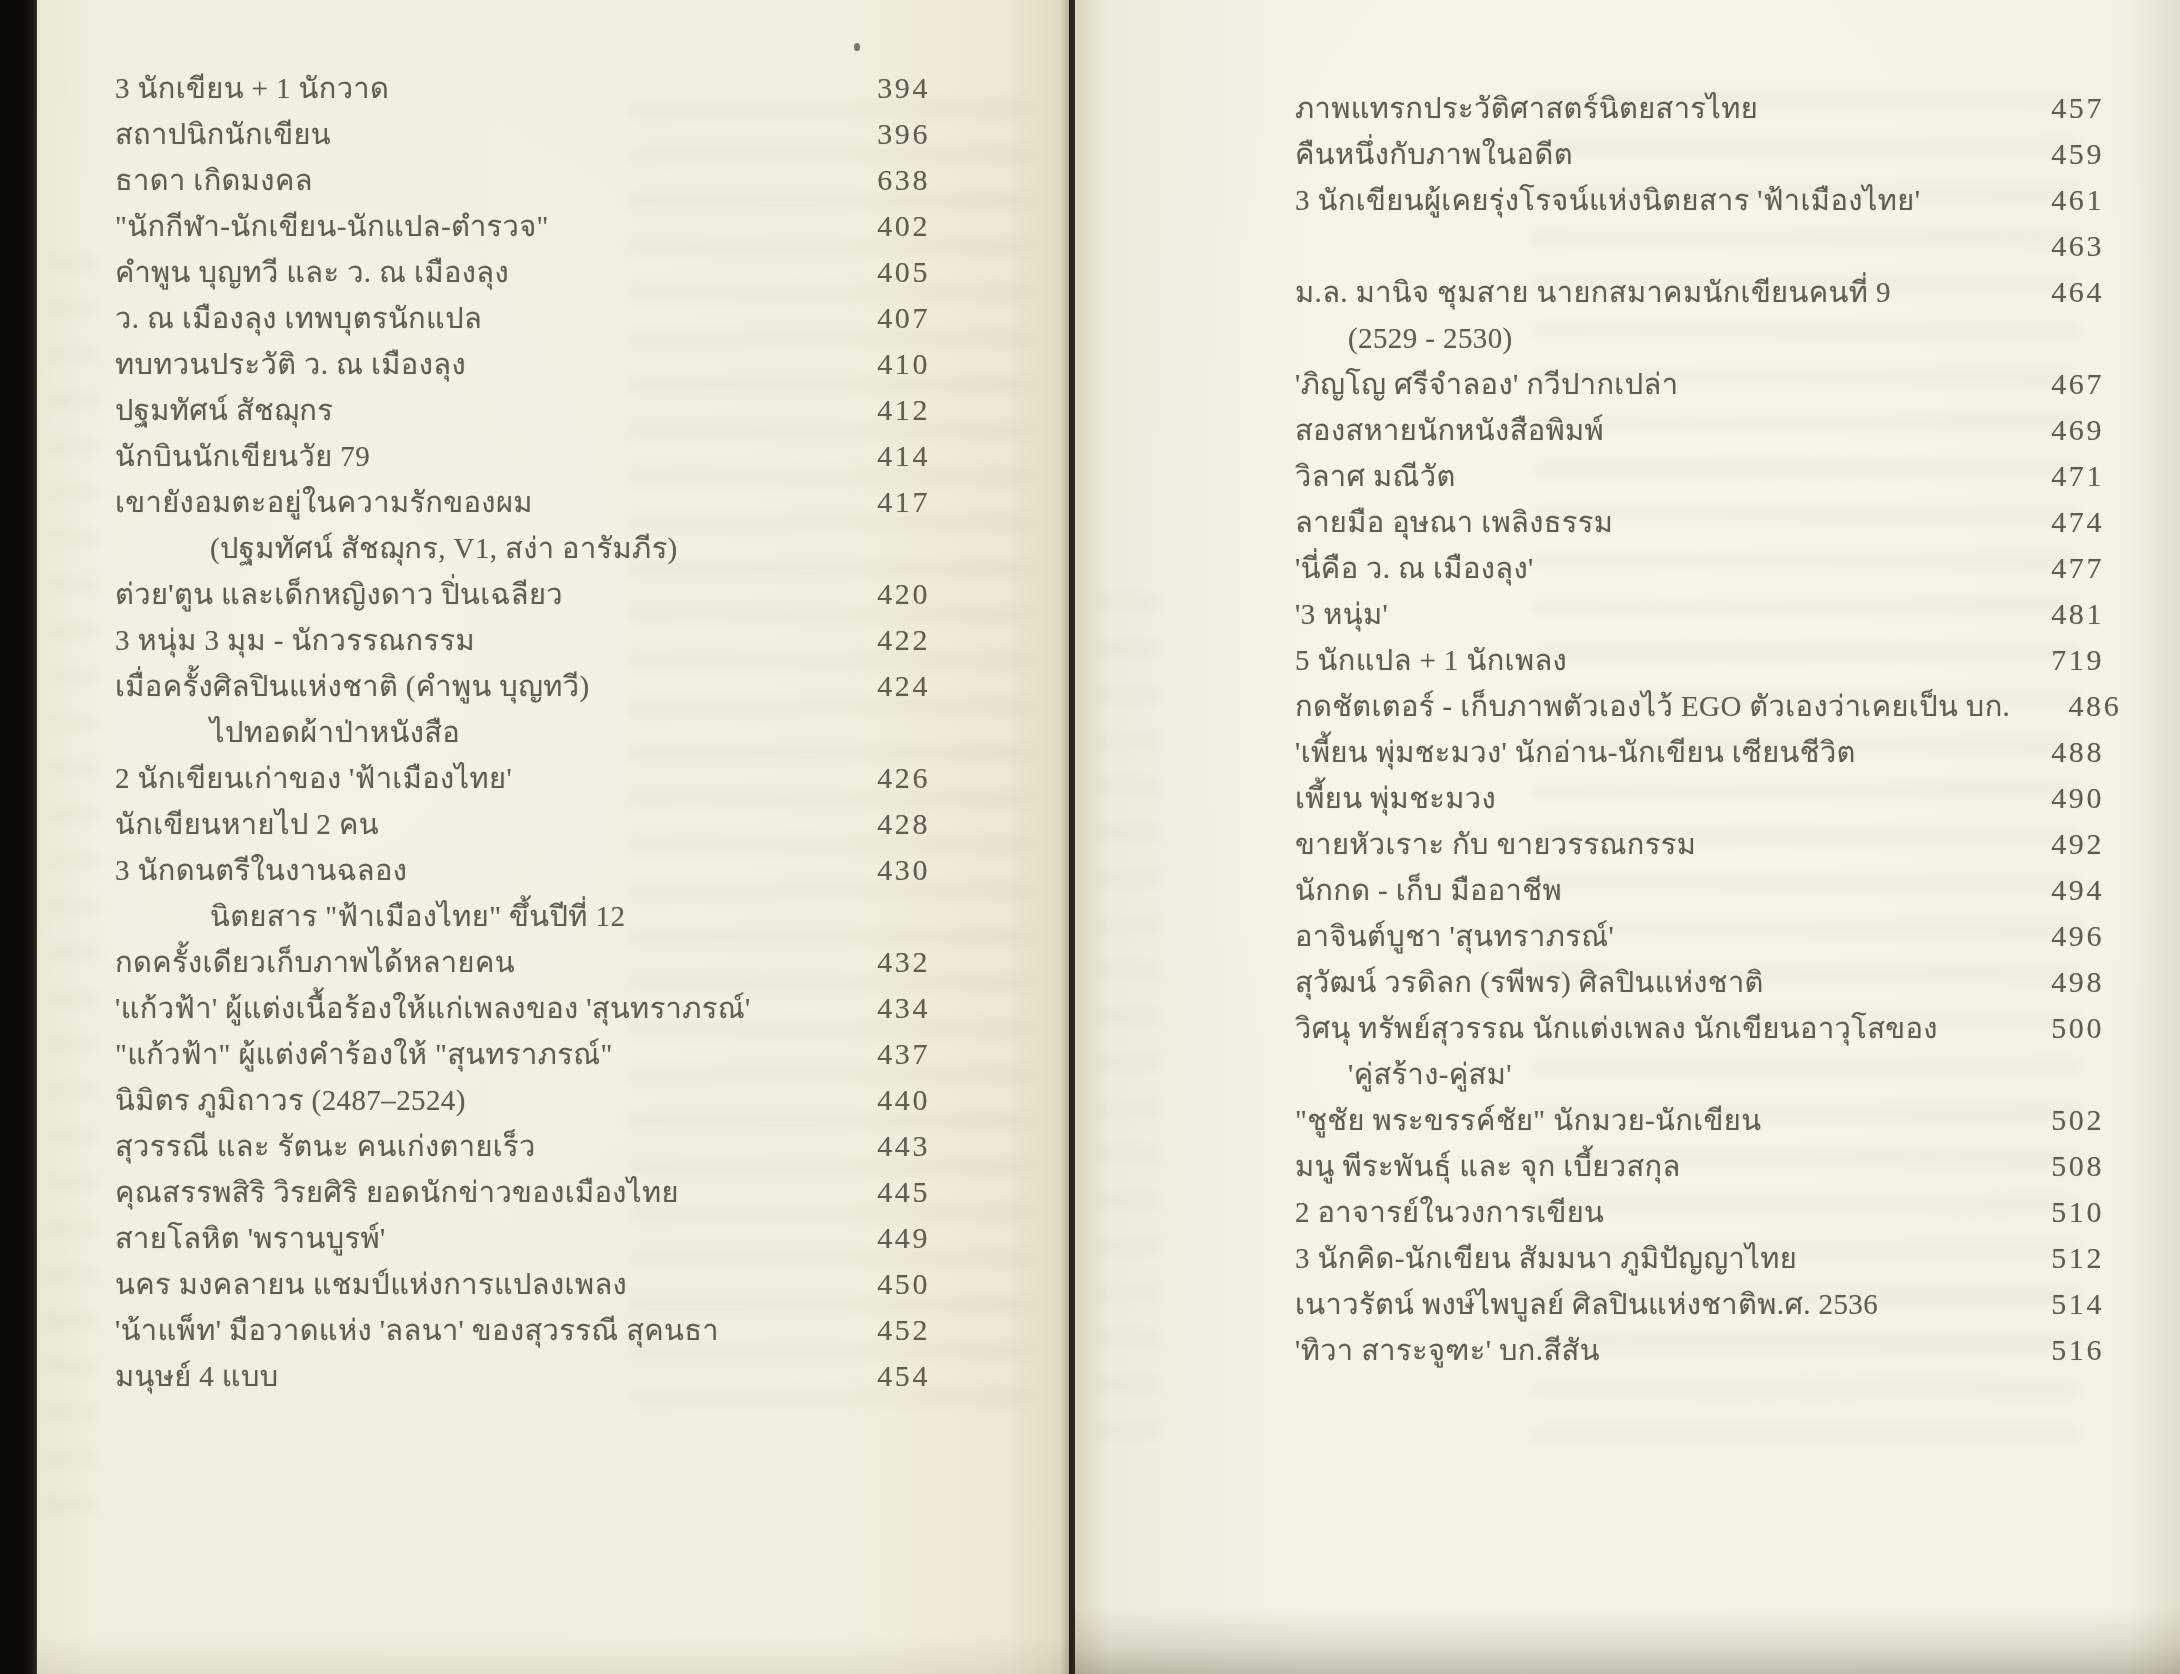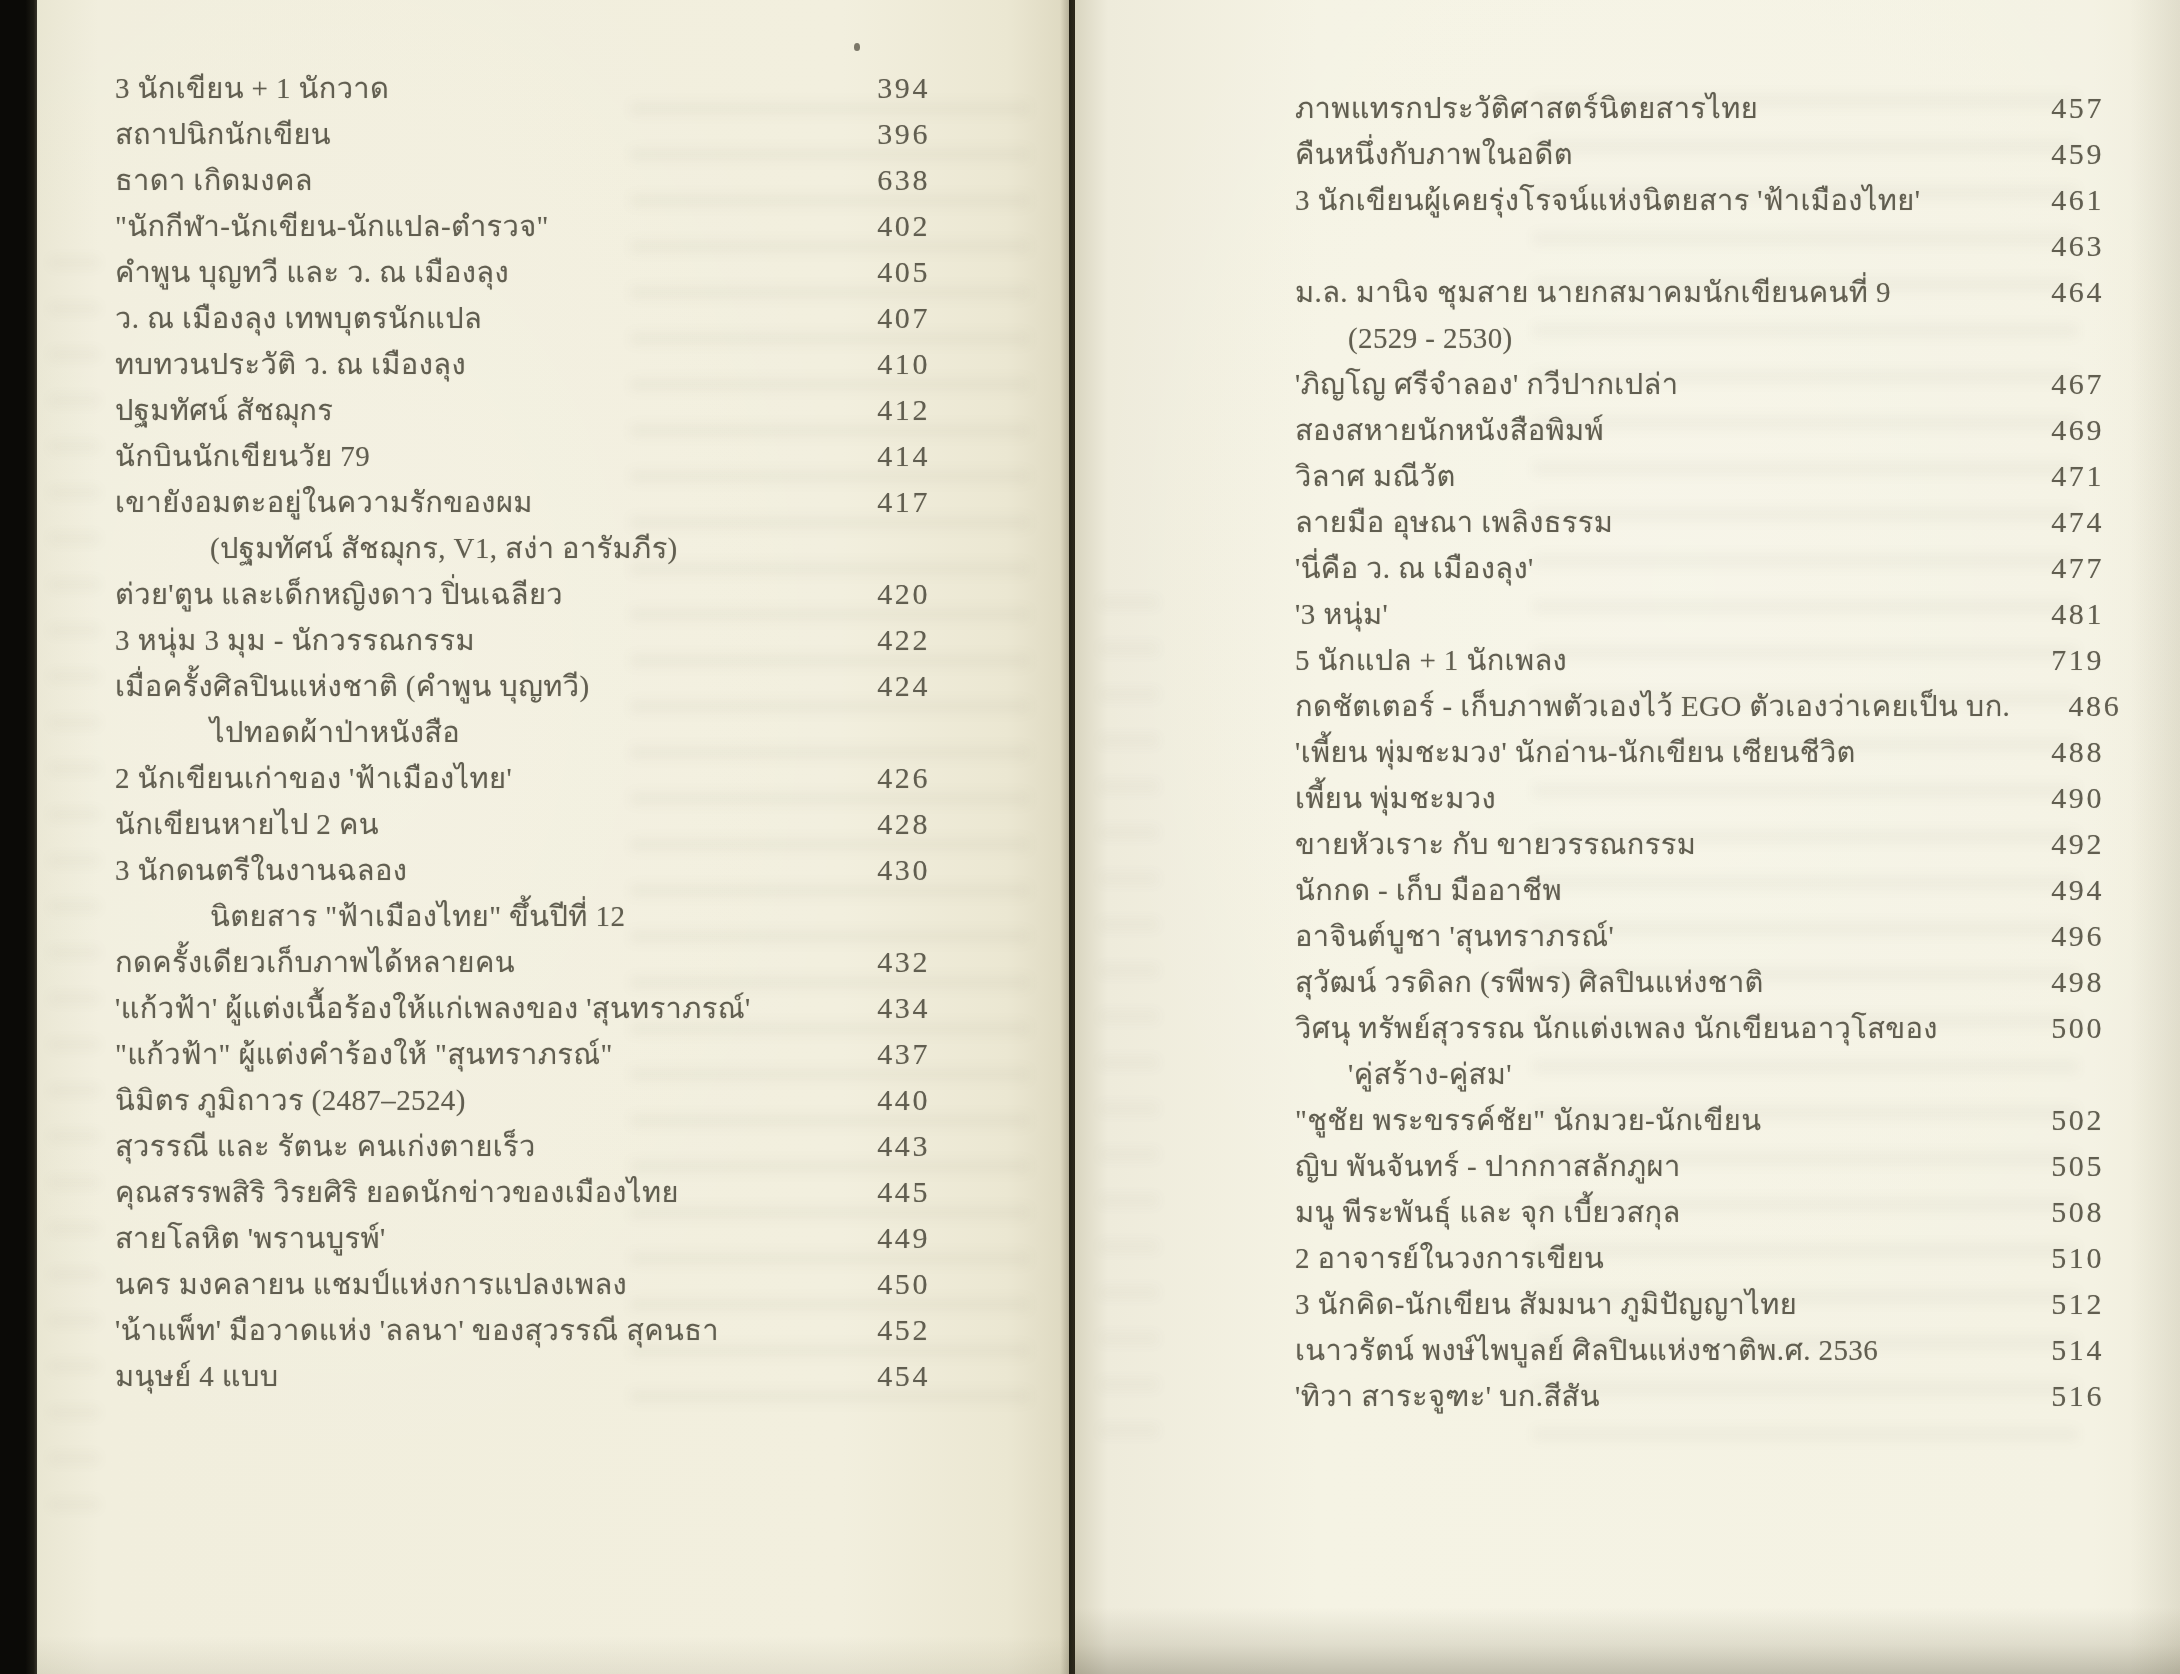--- a/index.html
+++ b/index.html
@@ -330,24 +330,20 @@
         <span class="toc-page">500</span>
       </div>
       <div class="toc-row indent">
         <span class="toc-title">'คู่สร้าง-คู่สม'</span>
       </div>
       <div class="toc-row">
         <span class="toc-title">"ชูชัย พระขรรค์ชัย" นักมวย-นักเขียน</span>
         <span class="toc-page">502</span>
       </div>
       <div class="toc-row">
-        <span class="toc-title">ญิบ พันจันทร์ - ปากกาสลักภูผา</span>
-        <span class="toc-page">505</span>
-      </div>
-      <div class="toc-row">
         <span class="toc-title">มนู พีระพันธุ์ และ จุก เบี้ยวสกุล</span>
         <span class="toc-page">508</span>
       </div>
       <div class="toc-row">
         <span class="toc-title">2 อาจารย์ในวงการเขียน</span>
         <span class="toc-page">510</span>
       </div>
       <div class="toc-row">
         <span class="toc-title">3 นักคิด-นักเขียน สัมมนา ภูมิปัญญาไทย</span>
         <span class="toc-page">512</span>

